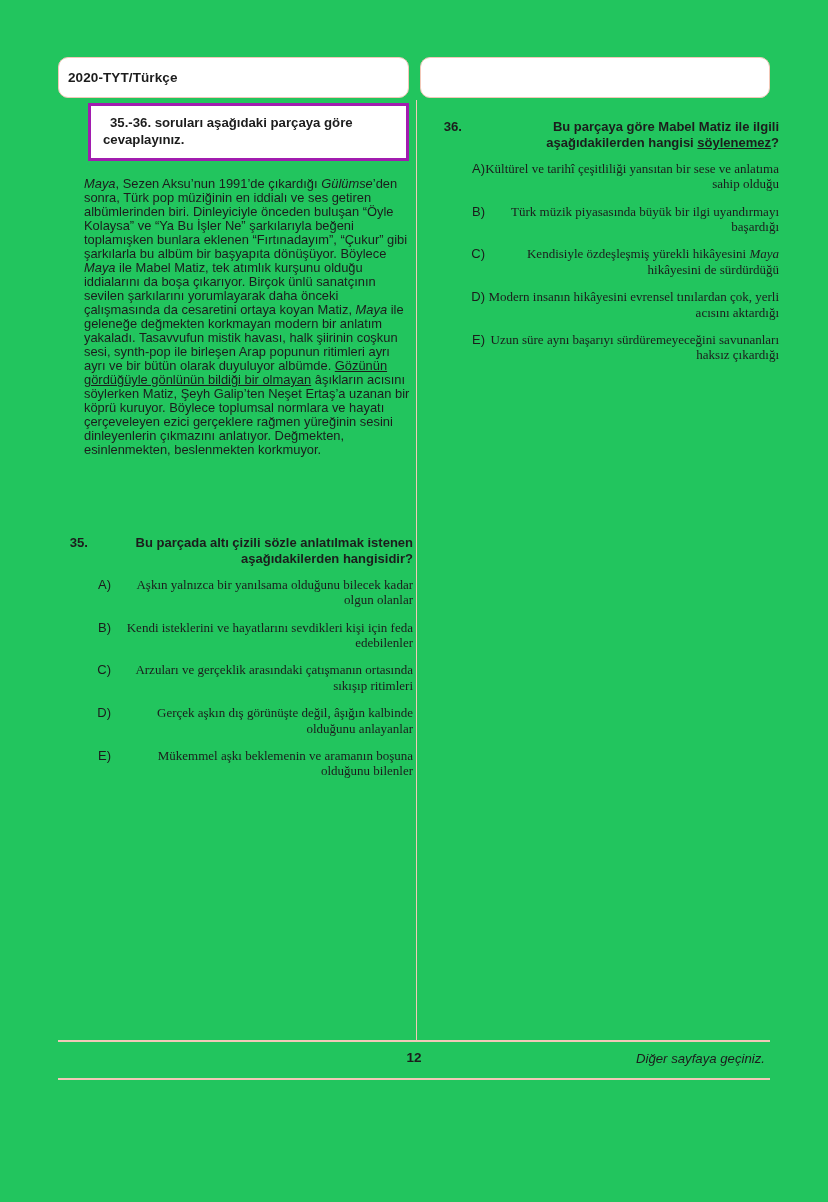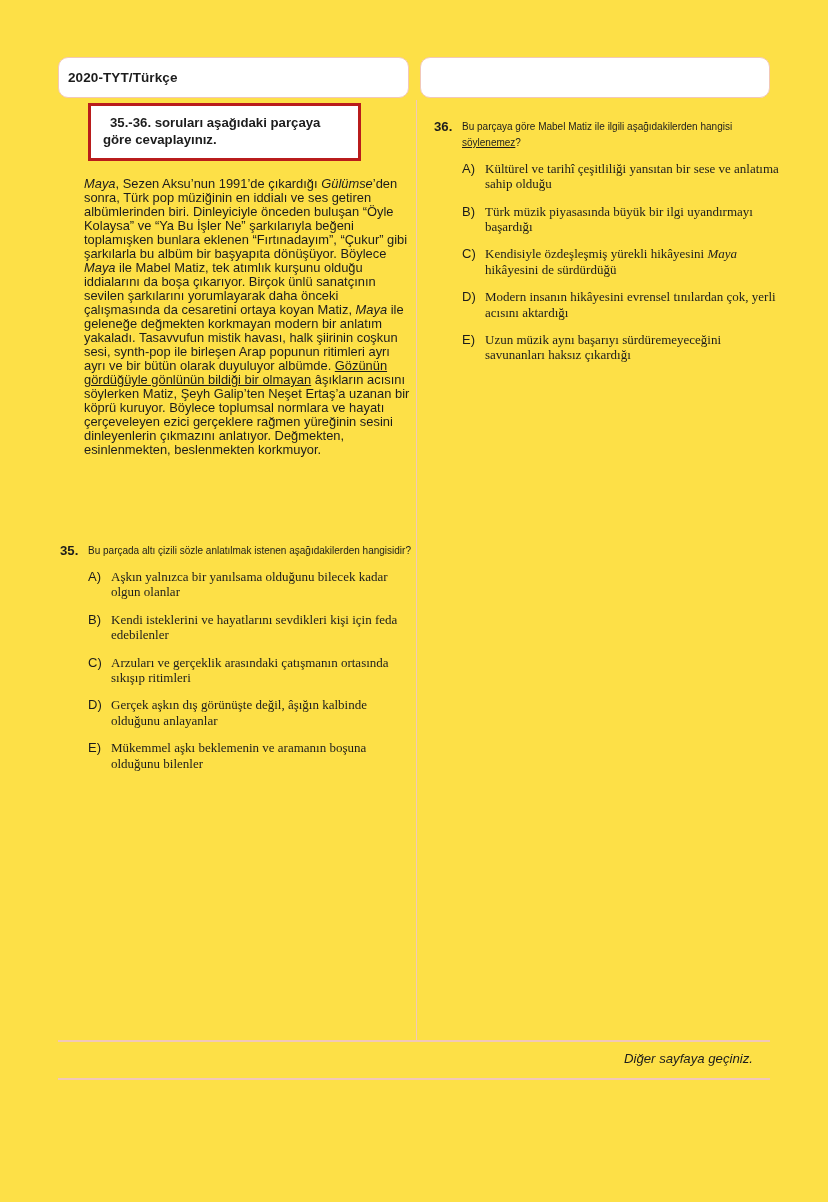--- a/index.html
+++ b/index.html
@@ -3,21 +3,21 @@
 <meta charset="utf-8">
 <style>
   :root{
     --accent:#f2c8b8;
     --ink:#1c1c1c;
   }
   html,body{margin:0;padding:0;background:#fff;}
   .page{
     position:relative;
     width:828px;height:1202px;
-    background:#fde047;
+    background:#22c55e;
     font-family:"Liberation Sans", sans-serif;
     color:var(--ink);
     overflow:hidden;
   }
   
   .hbox{
     position:absolute;top:57px;height:41px;
     border:1px solid var(--accent);
     border-radius:10px;
     box-sizing:border-box;
@@ -30,48 +30,48 @@
     font-weight:bold;font-size:13.5px;
     padding-left:9px;letter-spacing:.1px;
   }
   
   .vdivider{
     position:absolute;left:416px;top:100px;
     width:1px;height:940px;background:var(--accent);
   }
   
   .instruction-box{
-    position:absolute;left:88px;top:103px;width:273px;
+    position:absolute;left:88px;top:103px;width:321px;
     box-sizing:border-box;
-    border:3px solid #b91c1c;
+    border:3px solid #a21caf;
     padding:9px 12px 10px 12px;
     background:#fff;
   }
   .instruction-text{
     margin:0;font-weight:bold;font-size:13.2px;line-height:16.5px;
     text-indent:7px;
   }
   
   .passage{
     position:absolute;left:84px;top:177px;width:327px;
     font-size:12.9px;line-height:14px;
   }
   .italic{font-style:italic;}
   .underline{text-decoration:underline;}
   
-  .question{position:absolute;}
-  .q35{left:60px;top:535px;width:353px;margin-top:8px;}
+  .question{position:absolute;text-align:right;}
+  .q35{left:60px;top:535px;width:353px;}
   .q36{left:434px;top:119px;width:345px;}
   .stem-row{display:flex;}
   .qnum{
     font-weight:bold;font-size:13.2px;line-height:15.9px;
     width:28px;flex-shrink:0;
   }
   .stem{
-    font-weight:normal;font-size:10px;line-height:15.9px;flex:1;
+    font-weight:bold;font-size:13px;line-height:15.9px;flex:1;
   }
   .options{margin-left:28px;margin-top:10px;}
   .option{
     display:flex;margin-bottom:12px;
     font-size:13px;line-height:15.4px;
   }
   .option-letter{width:23px;flex-shrink:0;}
   .option-text{flex:1;font-family:Liberation Serif, serif;}
   
   .hline{
@@ -81,21 +81,21 @@
   .hline-1{top:1040px;}
   .hline-2{top:1078px;}
   .footer-row{
     position:absolute;left:58px;top:1050px;width:712px;height:20px;
   }
   .page-number{
     position:absolute;left:0;right:0;text-align:center;
     font-weight:bold;font-size:13.5px;
   }
   .footer-note{
-    position:absolute;right:17px;top:1px;
+    position:absolute;right:5px;top:1px;
     font-style:italic;font-size:13.2px;
   }
 </style>
 </head>
 <body>
 
 <div class="page">
 
   <div class="hbox hbox-left">
     <span class="htitle">2020-TYT/Türkçe</span>
@@ -156,24 +156,25 @@
       <div class="option">
         <span class="option-letter">C)</span>
         <div class="option-text"><span>Kendisiyle özdeşleşmiş yürekli hikâyesini </span><span class="italic">Maya</span><span> hikâyesini de sürdürdüğü</span></div>
       </div>
       <div class="option">
         <span class="option-letter">D)</span>
         <div class="option-text"><span>Modern insanın hikâyesini evrensel tınılardan çok, yerli acısını aktardığı</span></div>
       </div>
       <div class="option">
         <span class="option-letter">E)</span>
-        <div class="option-text"><span>Uzun müzik aynı başarıyı sürdüremeyeceğini savunanları haksız çıkardığı</span></div>
+        <div class="option-text"><span>Uzun süre aynı başarıyı sürdüremeyeceğini savunanları haksız çıkardığı</span></div>
       </div>
     </div>
   </section>
 
   <div class="hline hline-1"></div>
   <div class="footer-row">
+    <span class="page-number">12</span>
     <span class="footer-note">Diğer sayfaya geçiniz.</span>
   </div>
   <div class="hline hline-2"></div>
 
 </div>
 
 </body></html>

